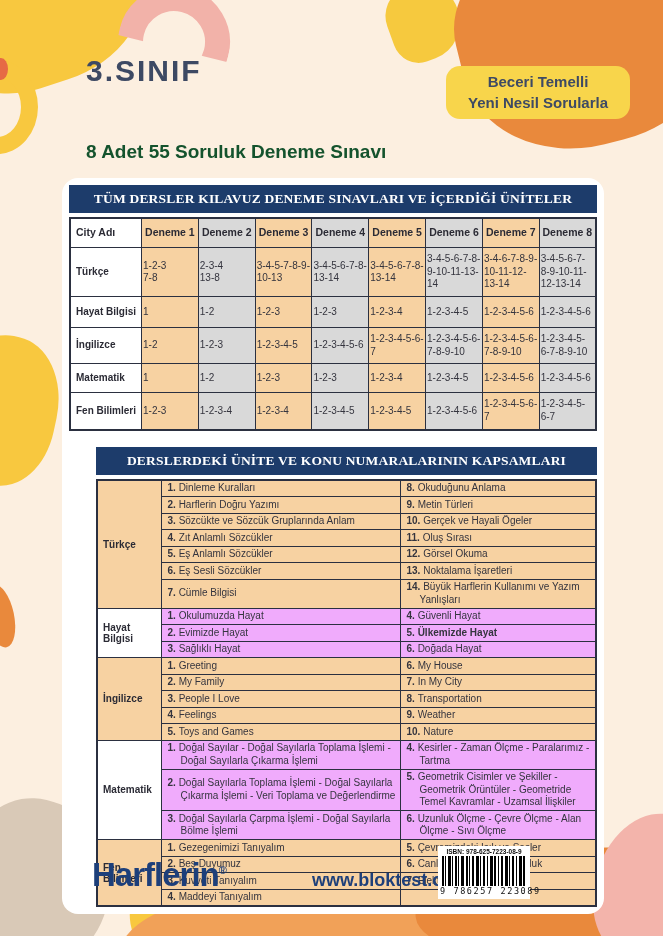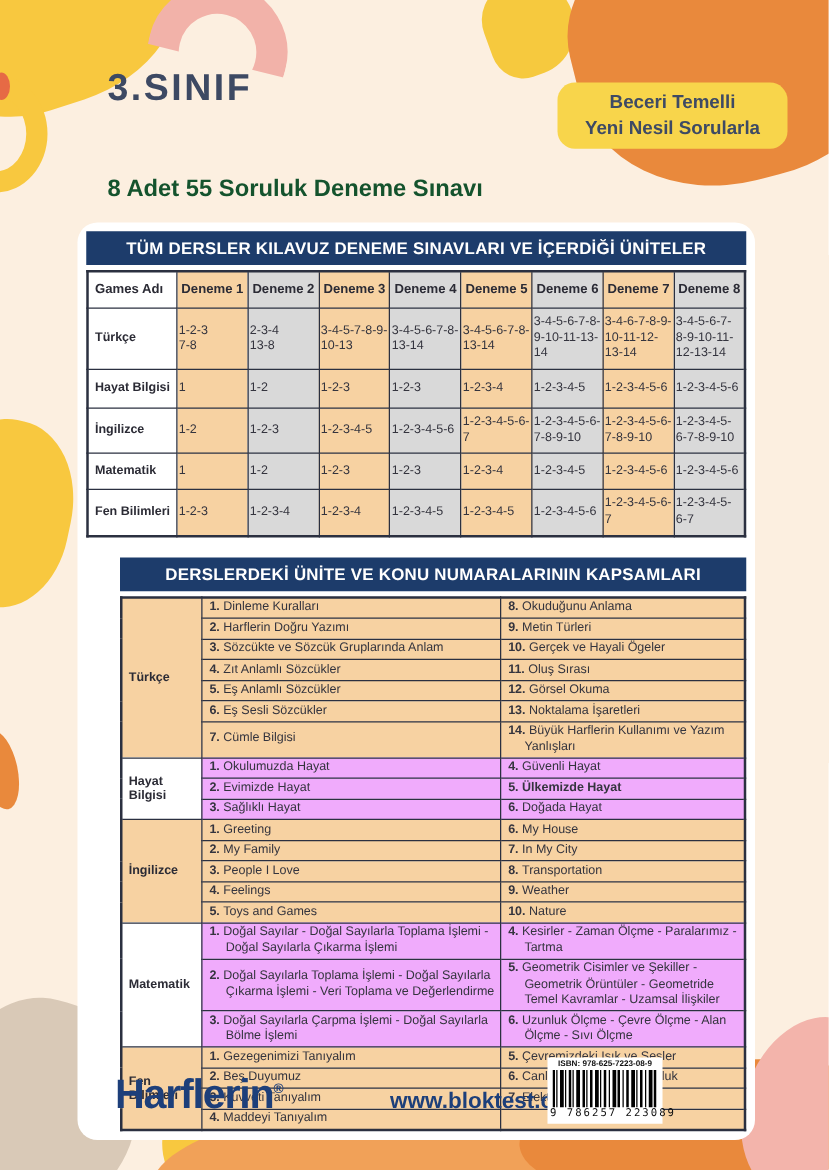--- a/index.html
+++ b/index.html
@@ -24,21 +24,21 @@
   .grade{position:absolute;left:86px;top:54px;font-size:30px;font-weight:700;color:#3d4963;letter-spacing:2px;z-index:1;}
   .title{position:absolute;left:83px;top:82px;font-size:46px;font-weight:800;color:#1c4a8d;letter-spacing:-0.5px;z-index:1;}
   .subtitle{position:absolute;left:86px;top:141px;font-size:19px;font-weight:700;color:#14532d;z-index:1;}
   .badge{position:absolute;left:446px;top:66px;width:184px;height:53px;background:#f8d54b;border-radius:14px;
          display:flex;flex-direction:column;align-items:center;justify-content:center;z-index:1;
          font-weight:700;font-size:15px;color:#3e4a64;line-height:1.35;text-align:center;}
   
   .panel{position:absolute;left:62px;top:178px;width:542px;background:#ffffff;border-radius:16px;
          padding:7px;box-sizing:border-box;z-index:1;}
   .tbl-title{background:#1d3c6b;color:#ffffff;font-weight:700;font-size:13.5px;text-align:center;
-             padding:6px 2px;letter-spacing:0.2px;border-radius:0;}
+             padding:6px 2px;letter-spacing:0.2px;border-radius:0;font-family:Liberation Serif, serif;}
   table{border-collapse:collapse;width:100%;table-layout:fixed;margin-top:4px;border:2px solid #2b3040;}
   .units-block{margin-top:16px;padding-left:27px;}
   th,td{border:1px solid #2b3040;}
   .exam th,.exam td{font-size:10px;color:#34343e;vertical-align:middle;padding:2px 1px;line-height:1.25;}
   .exam thead th{font-size:10.5px;font-weight:700;height:24px;color:#2b2b35;}
   .exam th.subj{text-align:left;padding-left:5px;font-weight:700;background:#ffffff;color:#2b2b35;}
   .exam td{white-space:pre-line;font-weight:500;}
   .exam tbody tr:nth-child(1){height:49px;}
   .exam tbody tr:nth-child(2){height:31px;}
   .exam tbody tr:nth-child(3){height:36px;}
@@ -88,21 +88,21 @@
   <div class="badge">
     <div>Beceri Temelli</div>
     <div>Yeni Nesil Sorularla</div>
   </div>
 
   <div class="panel">
     <div class="tbl-title">TÜM DERSLER KILAVUZ DENEME SINAVLARI VE İÇERDİĞİ ÜNİTELER</div>
     <table class="exam">
       <thead>
         <tr>
-          <th class="subj" style="width:64px;background:#fff;">Games Adı</th>
+          <th class="subj" style="width:64px;background:#fff;">City Adı</th>
         <th class="peach">Deneme 1</th>
             <th class="gray">Deneme 2</th>
             <th class="peach">Deneme 3</th>
             <th class="gray">Deneme 4</th>
             <th class="peach">Deneme 5</th>
             <th class="gray">Deneme 6</th>
             <th class="peach">Deneme 7</th>
             <th class="gray">Deneme 8</th>
           </tr>
       </thead>

